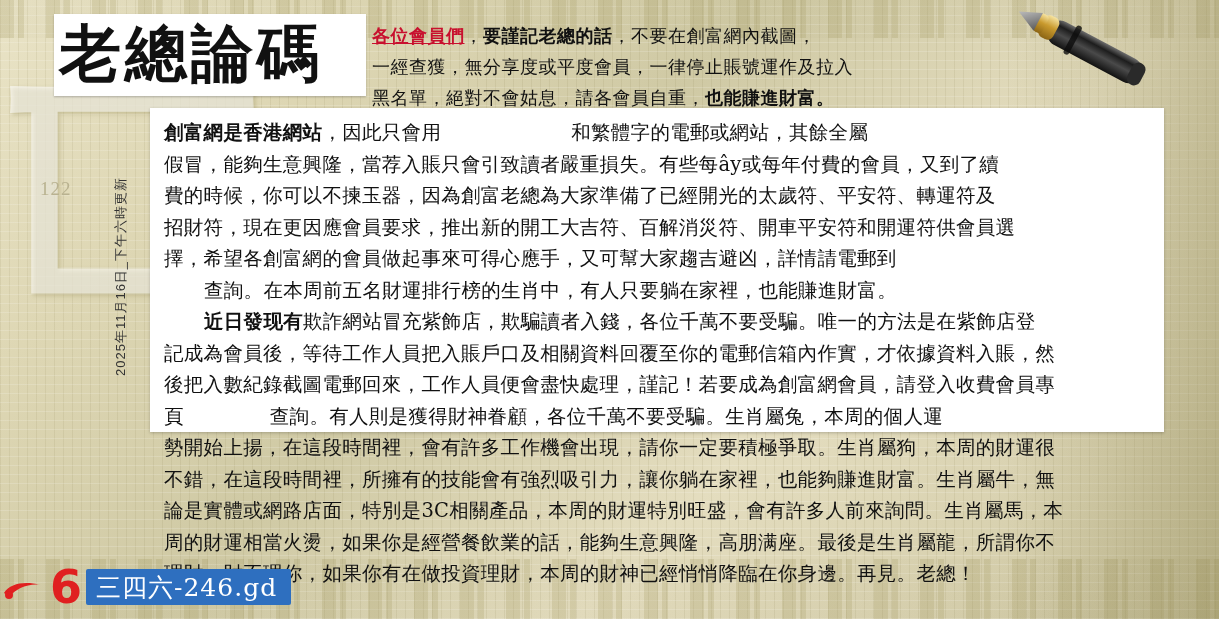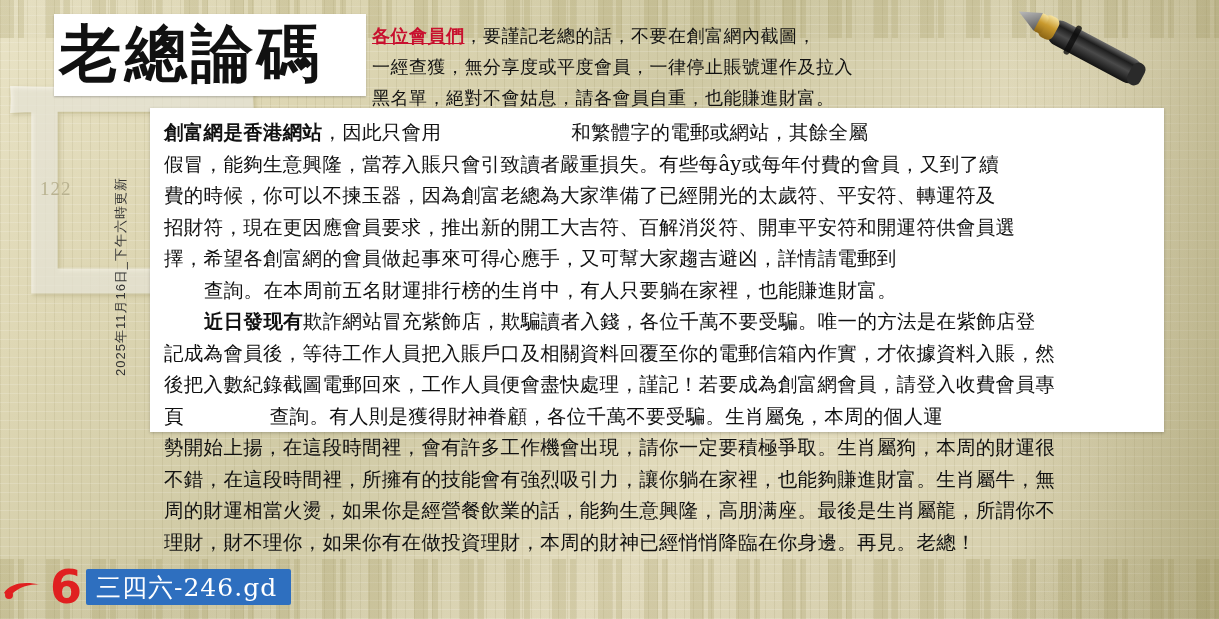--- a/index.html
+++ b/index.html
@@ -119,21 +119,21 @@
     line-height: 31px;
     color: #111;
     letter-spacing: 0.5px;
   }
   #header-notice .red {
     color: #c8102e;
     font-weight: bold;
     text-decoration: underline;
   }
   #header-notice .bold {
-    font-weight: normal;
+    font-weight: bold;
   }
 
   
   #pen {
     position: absolute;
     right: 48px;
     top: 6px;
     width: 170px;
     height: 112px;
     transform: rotate(0deg);
@@ -282,20 +282,21 @@
       <p><span>費的時候，你可以不揀玉器，因為創富老總為大家準備了已經開光的太歲符、平安符、轉運符及</span></p>
       <p><span>招財符，現在更因應會員要求，推出新的開工大吉符、百解消災符、開車平安符和開運符供會員選</span></p>
       <p><span>擇，希望各創富網的會員做起事來可得心應手，又可幫大家趨吉避凶，詳情請電郵到</span></p>
       <p class="indent"><span>查詢。在本周前五名財運排行榜的生肖中，有人只要躺在家裡，也能賺進財富。</span></p>
       <p class="indent"><span class="bold">近日發现有</span><span>欺詐網站冒充紫飾店，欺騙讀者入錢，各位千萬不要受騙。唯一的方法是在紫飾店登</span></p>
       <p><span>記成為會員後，等待工作人員把入賬戶口及相關資料回覆至你的電郵信箱內作實，才依據資料入賬，然</span></p>
       <p><span>後把入數紀錄截圖電郵回來，工作人員便會盡快處理，謹記！若要成為創富網會員，請登入收費會員專</span></p>
       <p><span>頁</span><span class="gap-sm"></span><span>查詢。有人則是獲得財神眷顧，各位千萬不要受騙。生肖屬兔，本周的個人運</span></p>
       <p><span>勢開始上揚，在這段時間裡，會有許多工作機會出現，請你一定要積極爭取。生肖屬狗，本周的財運很</span></p>
       <p><span>不錯，在這段時間裡，所擁有的技能會有強烈吸引力，讓你躺在家裡，也能夠賺進財富。生肖屬牛，無</span></p>
+      <p><span>論是實體或網路店面，特別是3C相關產品，本周的財運特別旺盛，會有許多人前來詢問。生肖屬馬，本</span></p>
       <p><span>周的財運相當火燙，如果你是經營餐飲業的話，能夠生意興隆，高朋满座。最後是生肖屬龍，所謂你不</span></p>
       <p><span>理財，財不理你，如果你有在做投資理財，本周的財神已經悄悄降臨在你身邊。再見。老總！</span></p>
     </div>
 
   <div id="logo">
     <svg id="logo-badge" viewBox="0 0 44 44">
       <path d="M4 28 C10 18, 26 16, 40 20 C30 18, 14 24, 10 32 Z" fill="#e02020"></path>
       <circle cx="9" cy="30" r="4" fill="#e02020"></circle>
     </svg>
     <div id="logo-six">6</div>

